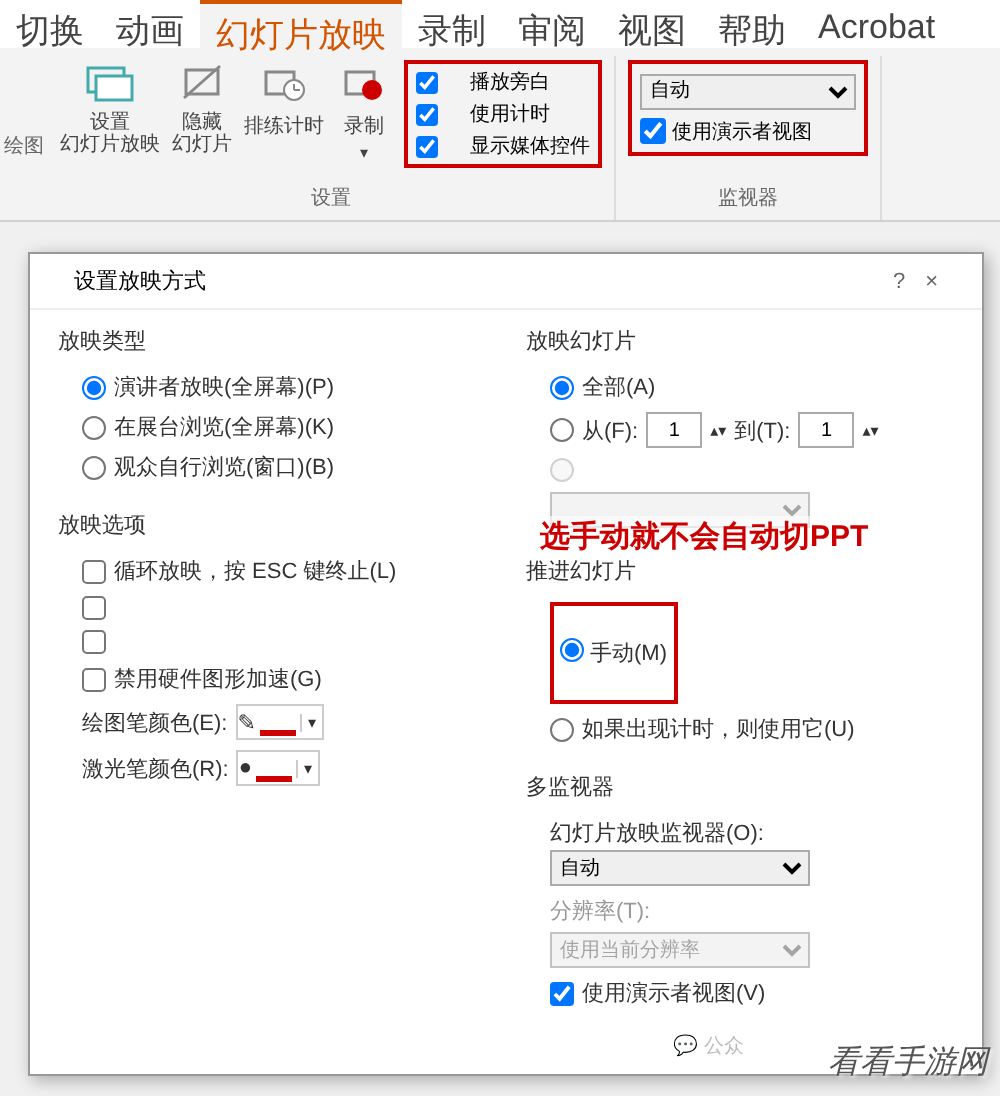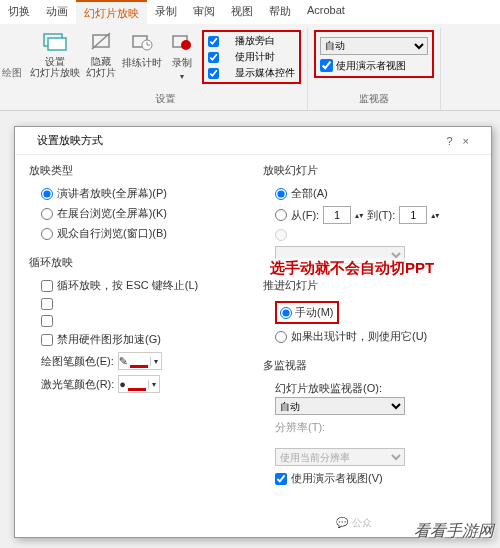--- a/index.html
+++ b/index.html
@@ -1,19 +1,19 @@
 <!DOCTYPE html>
 <html><head>
 <meta charset="utf-8">
 <style>
 * { box-sizing: border-box; margin: 0; padding: 0; font-family: "Microsoft YaHei", sans-serif; }
 body { background: #f0f0f0; width: 500px; height: 548px; overflow: hidden; position: relative; }
 
 .ribbon { background: #fff; border-bottom: 1px solid #d0d0d0; }
-.tabs { display: flex; background: #fff; height: 24px; font-size: 11px; }
+.tabs { display: flex; background: #fff; height: 24px; font-size: 17px; }
 .tab { padding: 4px 8px; color: #444; cursor: pointer; }
 .tab.active { background: #f3f3f3; border-top: 2px solid #d35400; color: #d35400; }
 
 .groups { display: flex; background: #f3f3f3; padding: 4px 0 0 0; height: 86px; }
 .group { padding: 2px 6px; border-right: 1px solid #ddd; display: flex; flex-direction: column; justify-content: space-between; position: relative; }
 .group-label { font-size: 10px; color: #666; text-align: center; padding: 2px 0; }
 .group-body { display: flex; gap: 6px; }
 
 .btn-v { display: flex; flex-direction: column; align-items: center; font-size: 10px; color: #444; gap: 2px; cursor: pointer; }
 .icon-box { width: 28px; height: 24px; display: flex; align-items: center; justify-content: center; }
@@ -42,21 +42,21 @@
 
 .color-split { display: inline-flex; align-items: center; border: 1px solid #ccc; height: 18px; }
 .color-swatch { width: 18px; height: 14px; border-bottom: 3px solid #c00; display: inline-block; margin: 0 2px; }
 .dd-arrow { border-left: 1px solid #ccc; padding: 0 3px; font-size: 8px; }
 
 .spin { width: 28px; height: 18px; font-size: 10px; border: 1px solid #aaa; text-align: center; }
 .sel { width: 130px; height: 18px; font-size: 10px; border: 1px solid #aaa; }
 
 .callout { position: absolute; color: #c00; font-size: 15px; font-weight: bold; left: 268px; top: 258px; background: rgba(255,255,255,0.6); padding: 1px 2px; }
 
-.red-box2 { border: 2px solid #c00; padding: 2px 3px; display: inline-flex; align-items: center; gap: 3px; }
+.red-box2 { border: 2px solid #c00; padding: 16px 3px; display: inline-flex; align-items: flex-start; gap: 3px; }
 
 .watermark { position: absolute; right: 6px; bottom: 6px; font-size: 16px; color: #555; font-style: italic; text-shadow: 1px 1px 2px #fff; }
 .wechat { position: absolute; right: 128px; bottom: 18px; font-size: 10px; color: #bbb; }
 
 svg { display: block; }
 </style>
 </head>
 <body>
 
 <div class="ribbon">
@@ -174,21 +174,21 @@
             <input type="radio" name="st" style="">
             <span>在展台浏览(全屏幕)(K)</span>
           </label>
         <label class="opt-row">
             <input type="radio" name="st" style="">
             <span>观众自行浏览(窗口)(B)</span>
           </label>
       </div>
 
       <div class="sect">
-        <div class="sect-title">循环放映</div>
+        <div class="sect-title">放映选项</div>
         <label class="opt-row">
             <input type="checkbox" style="">
             <span>循环放映，按 ESC 键终止(L)</span>
           </label>
         <label class="opt-row">
             <input type="checkbox" style="">
           </label>
         <label class="opt-row">
             <input type="checkbox" style="">
           </label>
@@ -253,21 +253,21 @@
             <span>如果出现计时，则使用它(U)</span>
           </label>
       </div>
 
       <div class="sect">
         <div class="sect-title">多监视器</div>
         <div class="opt-row" style="margin-left:12px;flex-direction:column;align-items:flex-start;gap:1px">
           <span>幻灯片放映监视器(O):</span>
           <select class="sel"><option>自动</option></select>
         </div>
-        <div class="opt-row disabled" style="margin-left:12px;flex-direction:column;align-items:flex-start;gap:13px">
+        <div class="opt-row disabled" style="margin-left:12px;flex-direction:column;align-items:flex-start;gap:3px">
           <span>分辨率(T):</span>
           <select class="sel" disabled=""><option>使用当前分辨率</option></select>
         </div>
         <label class="opt-row">
             <input type="checkbox" checked="" style="">
             <span>使用演示者视图(V)</span>
           </label>
       </div>
     </div>
   </div>

